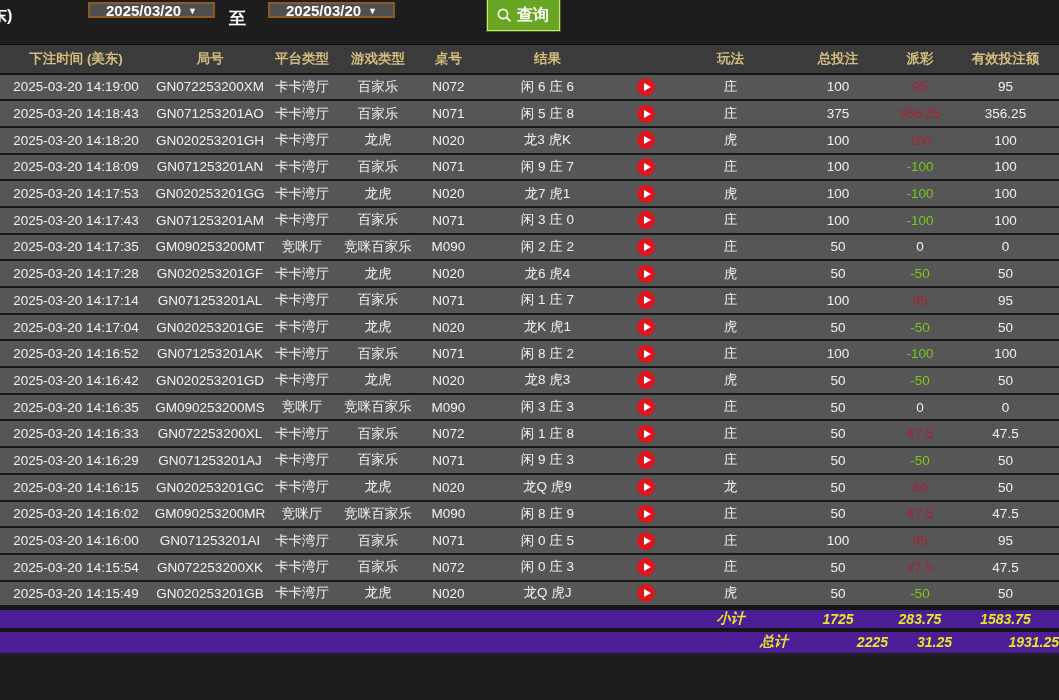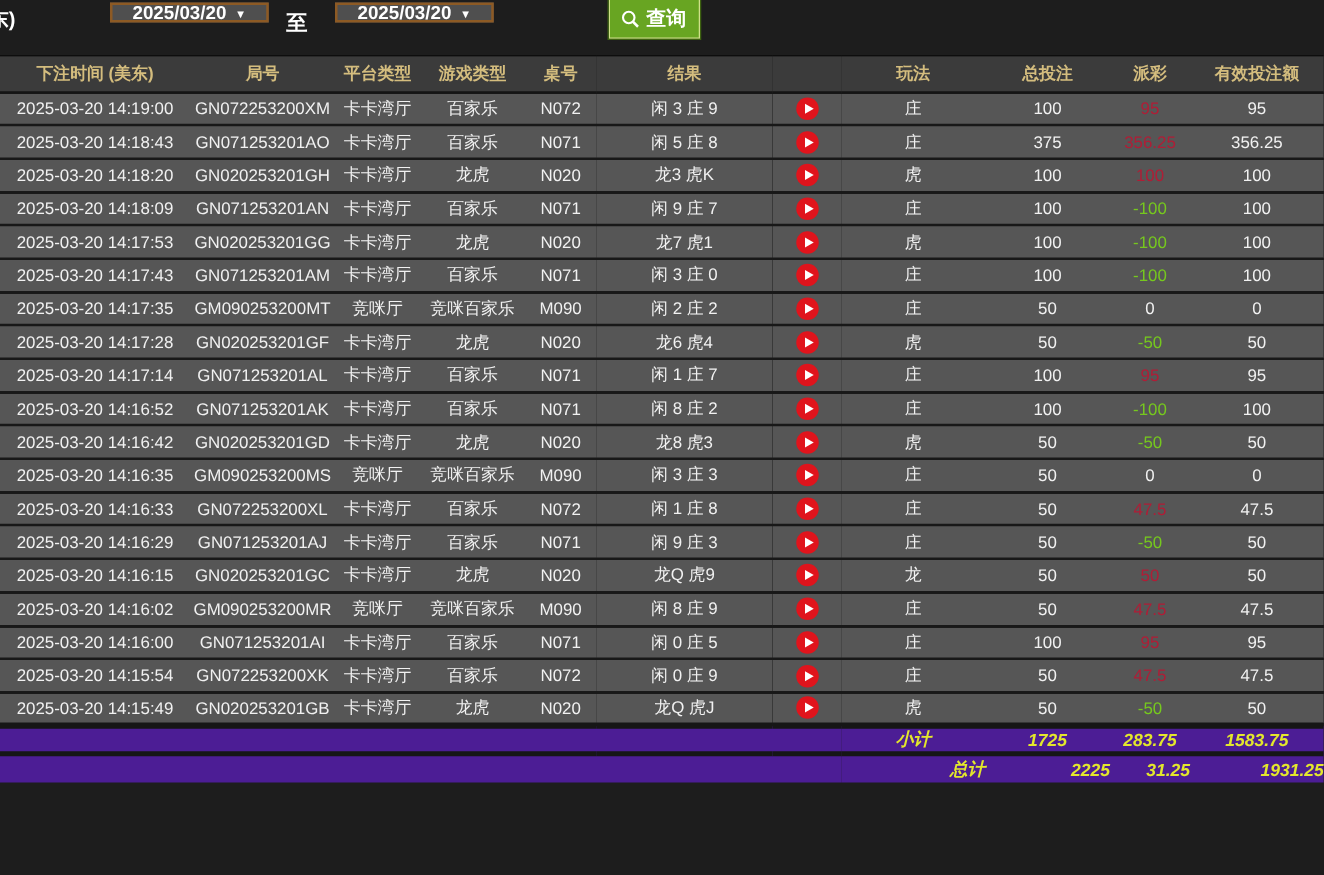--- a/index.html
+++ b/index.html
@@ -153,21 +153,21 @@
       <td>有效投注额</td>
     </tr>
   </thead>
   <tbody id="rows-body">
       <tr>
     <td>2025-03-20 14:19:00</td>
     <td>GN072253200XM</td>
     <td>卡卡湾厅</td>
     <td>百家乐</td>
     <td>N072</td>
-    <td>闲 3 庄 9</td>
+    <td>闲 6 庄 6</td>
     <td>
           <button class="play-btn"></button>
         </td>
     <td>庄</td>
     <td>100</td>
     <td class="win">95</td>
     <td>95</td>
   </tr>
       <tr>
     <td>2025-03-20 14:18:43</td>
@@ -283,20 +283,35 @@
     <td>闲 1 庄 7</td>
     <td>
           <button class="play-btn"></button>
         </td>
     <td>庄</td>
     <td>100</td>
     <td class="win">95</td>
     <td>95</td>
   </tr>
       <tr>
+    <td>2025-03-20 14:17:04</td>
+    <td>GN020253201GE</td>
+    <td>卡卡湾厅</td>
+    <td>龙虎</td>
+    <td>N020</td>
+    <td>龙K 虎1</td>
+    <td>
+          <button class="play-btn"></button>
+        </td>
+    <td>虎</td>
+    <td>50</td>
+    <td class="loss">-50</td>
+    <td>50</td>
+  </tr>
+      <tr>
     <td>2025-03-20 14:16:52</td>
     <td>GN071253201AK</td>
     <td>卡卡湾厅</td>
     <td>百家乐</td>
     <td>N071</td>
     <td>闲 8 庄 2</td>
     <td>
           <button class="play-btn"></button>
         </td>
     <td>庄</td>
@@ -408,21 +423,21 @@
     <td>100</td>
     <td class="win">95</td>
     <td>95</td>
   </tr>
       <tr>
     <td>2025-03-20 14:15:54</td>
     <td>GN072253200XK</td>
     <td>卡卡湾厅</td>
     <td>百家乐</td>
     <td>N072</td>
-    <td>闲 0 庄 9</td>
+    <td>闲 0 庄 3</td>
     <td>
           <button class="play-btn"></button>
         </td>
     <td>庄</td>
     <td>50</td>
     <td class="win">47.5</td>
     <td>47.5</td>
   </tr>
       <tr>
     <td>2025-03-20 14:15:49</td>

